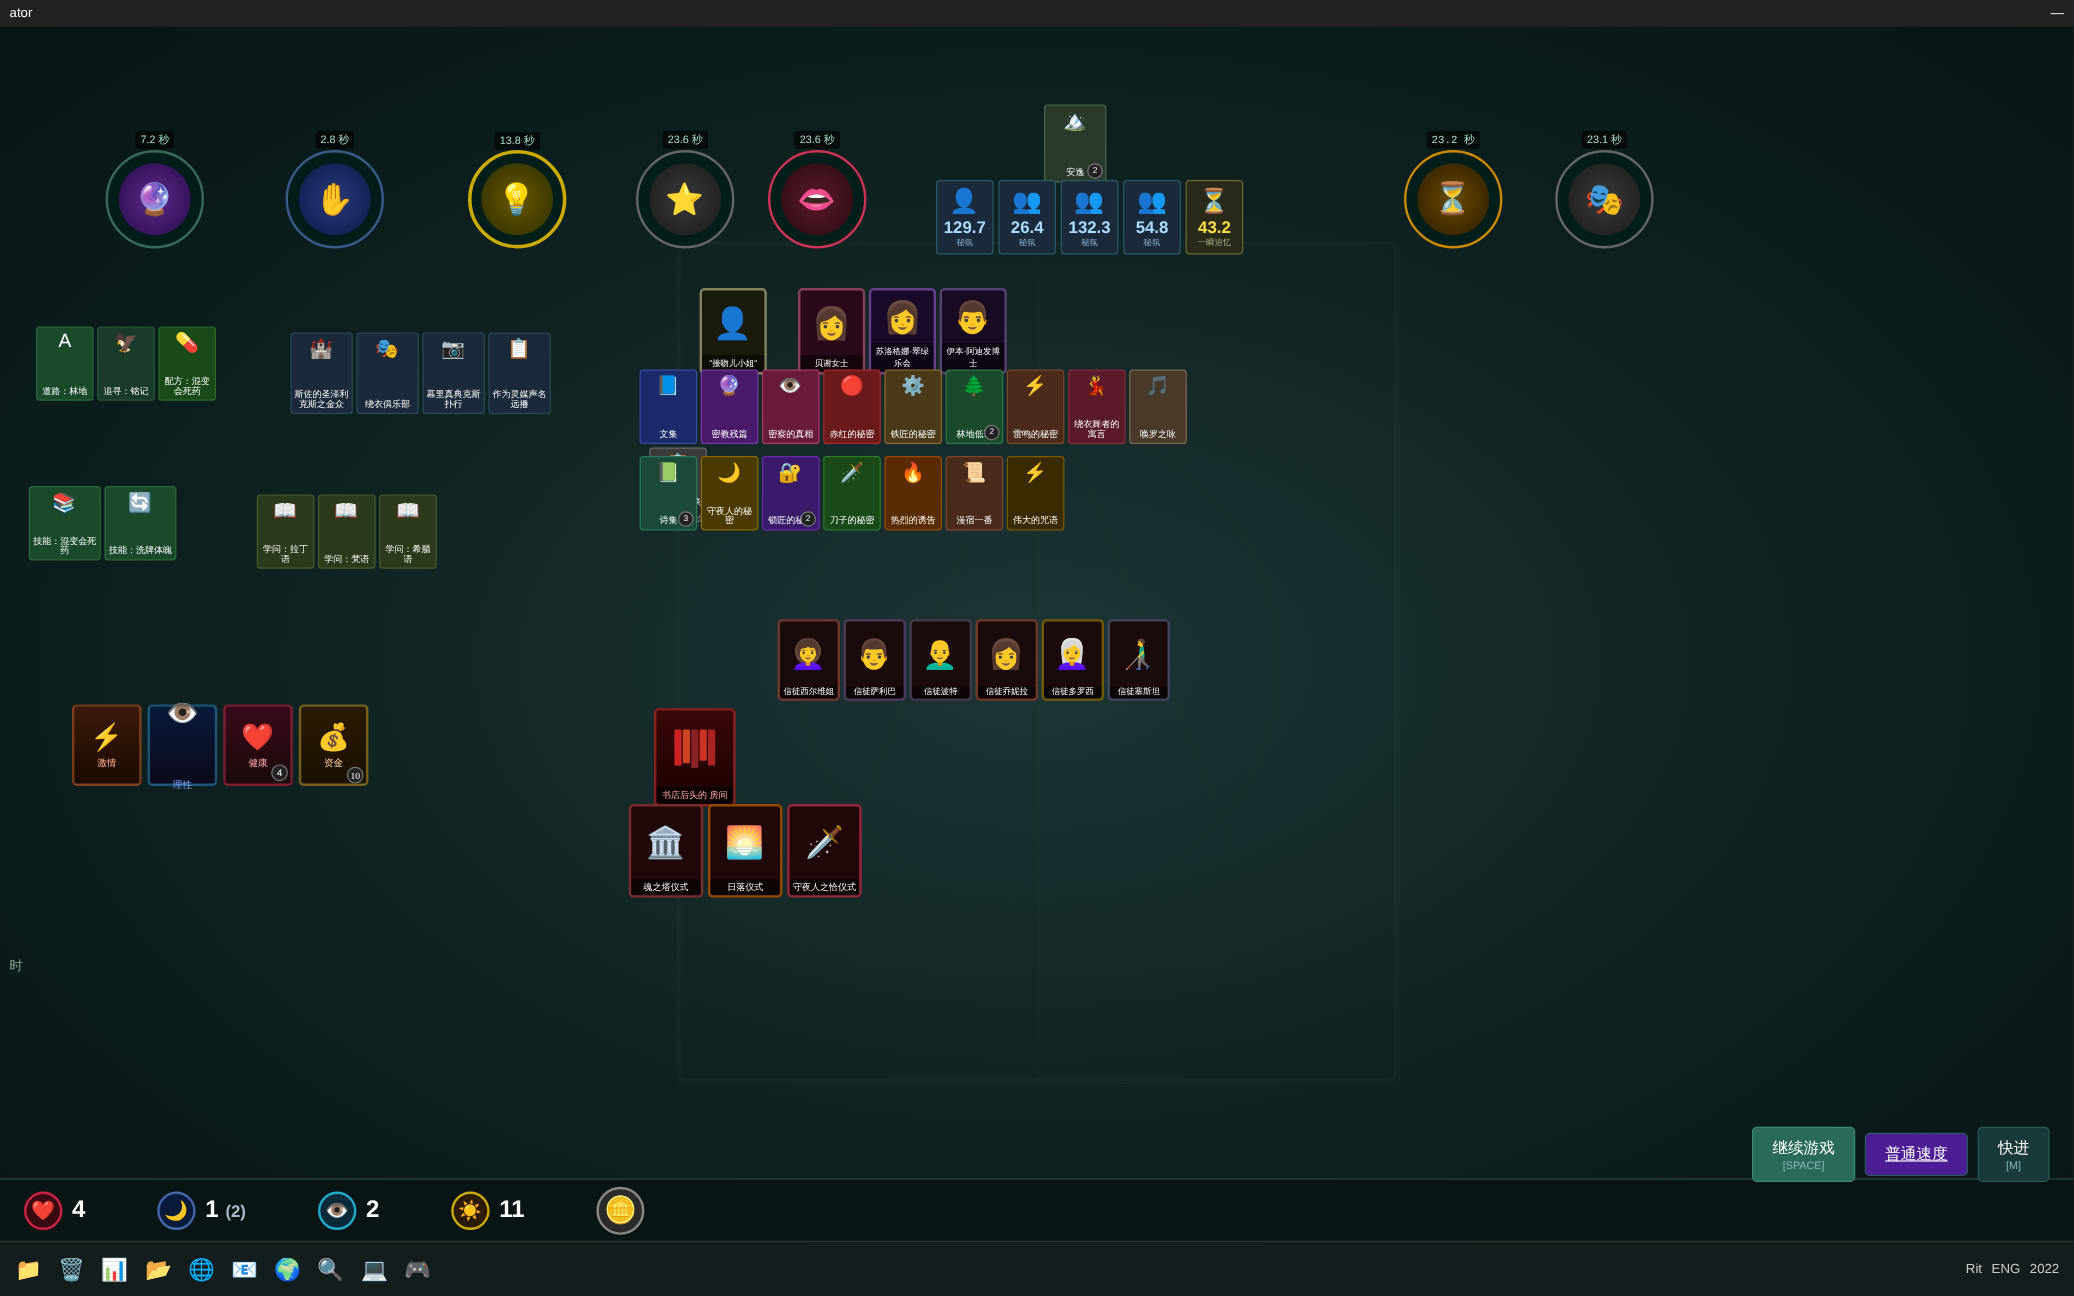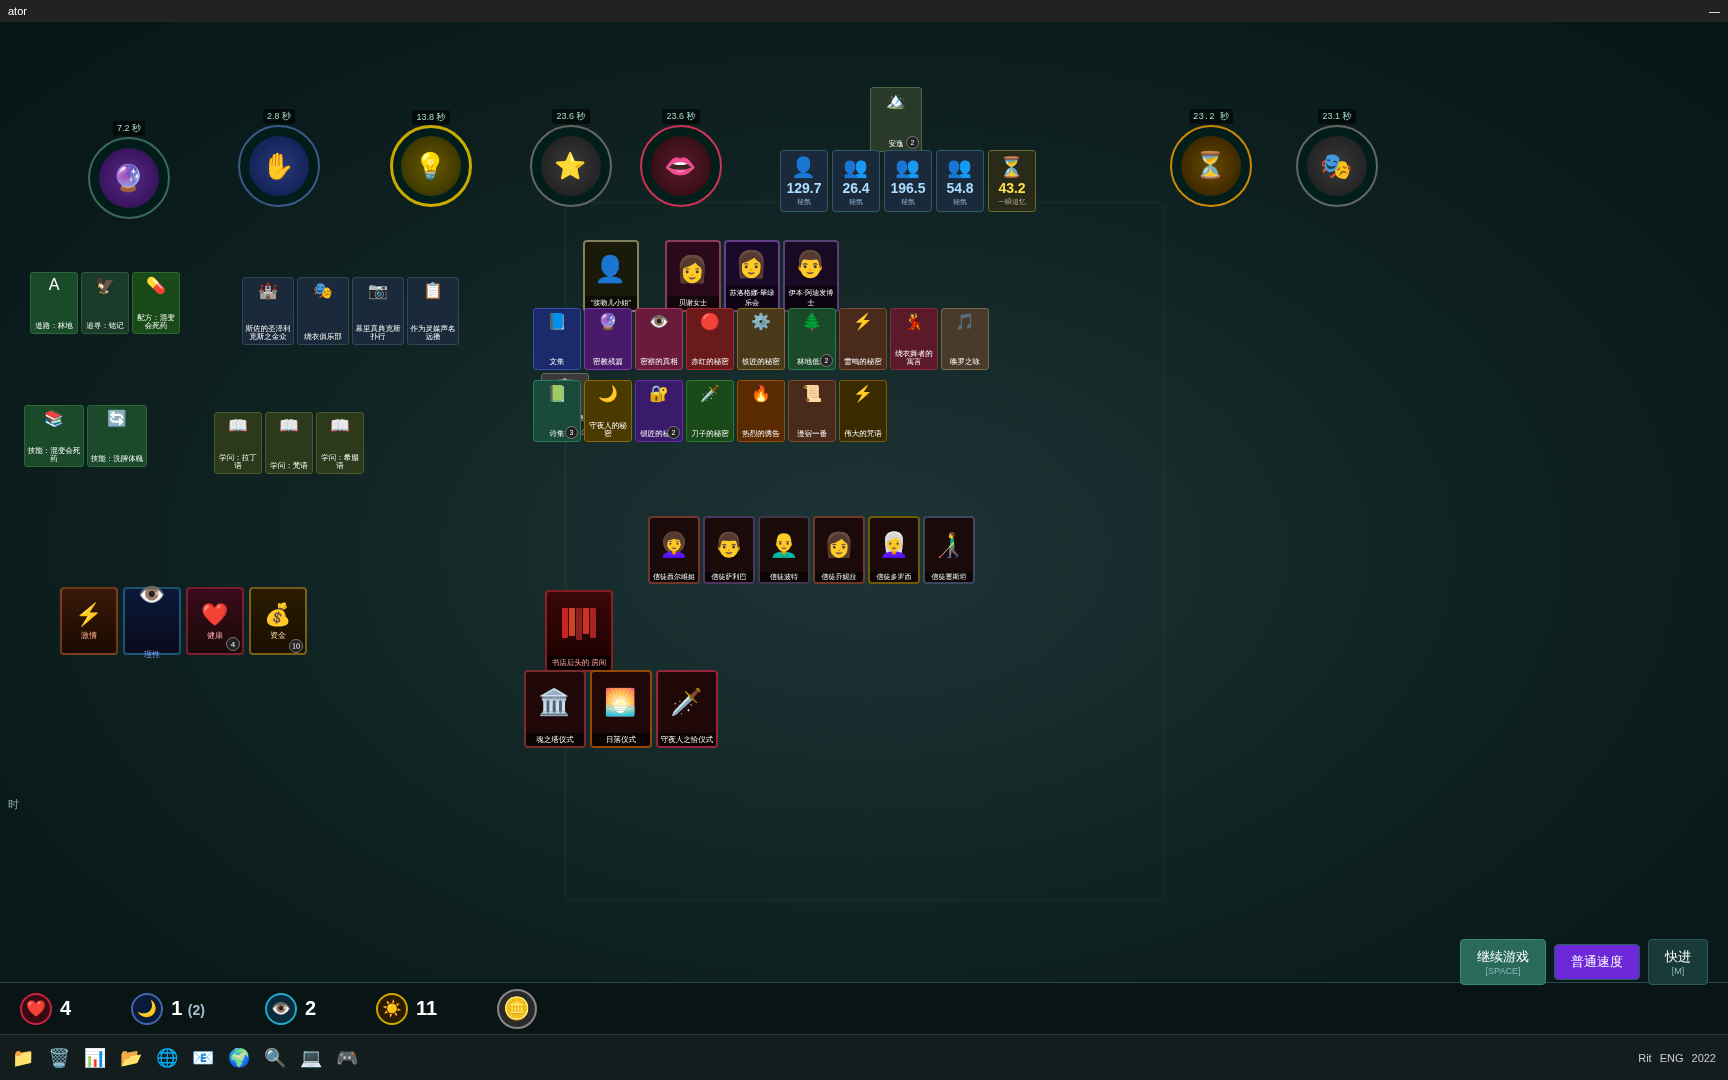--- a/index.html
+++ b/index.html
@@ -137,22 +137,23 @@
       cursor: pointer;
       font-size: 13px;
       font-family: 'SimHei', 'Microsoft YaHei', sans-serif;
       color: #fff;
     }
     .btn-continue {
       background: #2a6a5a;
       border: 1px solid #3a8a7a;
     }
     .btn-normal {
-      background: #6d28d9;
+      background: #4c1d95;
       border: 1px solid #2a5a5a;
+      text-decoration: underline;
     }
     .btn-fast {
       background: #1a3a3a;
       border: 1px solid #2a5a5a;
     }
     .btn-label-sub {
       display: block;
       font-size: 9px;
       color: #8ababa;
       text-align: center;
@@ -323,21 +324,21 @@
 
   <div id="bg-art">
     <svg width="600" height="700" viewBox="0 0 600 700" xmlns="http://www.w3.org/2000/svg">
       <rect width="600" height="700" fill="none" stroke="#5a8a6a" stroke-width="2"></rect>
       <line x1="300" y1="0" x2="300" y2="700" stroke="#5a8a6a" stroke-width="1" opacity="0.5"></line>
       <circle cx="300" cy="350" r="200" fill="none" stroke="#5a8a6a" stroke-width="1" opacity="0.4"></circle>
       <polygon points="300,100 500,600 100,600" fill="none" stroke="#5a8a6a" stroke-width="1" opacity="0.3"></polygon>
     </svg>
   </div>
 
-  <div class="verb-slot verb-purple" style="left:88px; top:115px;">
+  <div class="verb-slot verb-purple" style="left:88px; top:103px;">
     <div class="verb-timer">7.2 秒</div>
     <div class="verb-card-inside" style="background:radial-gradient(circle,#5a2a8a,#2a0a4a); border-radius:50%;">
       <span style="font-size:26px;">🔮</span>
     </div>
   </div>
 
   <div class="verb-slot" style="left:238px; top:103px; border-color:#3a5a8a;">
     <div class="verb-timer">2.8 秒</div>
     <div class="verb-card-inside" style="background:radial-gradient(circle,#2a3a7a,#0a1a4a); border-radius:50%;">
       <span style="font-size:26px;">✋</span>
@@ -393,21 +394,21 @@
       <div class="secret-num">129.7</div>
       <div style="font-size:7px; color:#8aaacc;">秘氛</div>
     </div>
     <div class="secret-pile-card" style="background:#1a2a3a;">
       <span style="font-size:20px;">👥</span>
       <div class="secret-num">26.4</div>
       <div style="font-size:7px; color:#8aaacc;">秘氛</div>
     </div>
     <div class="secret-pile-card" style="background:#1a2a3a;">
       <span style="font-size:20px;">👥</span>
-      <div class="secret-num">196.5</div>
+      <div class="secret-num">132.3</div>
       <div style="font-size:7px; color:#8aaacc;">秘氛</div>
     </div>
     <div class="secret-pile-card" style="background:#1a2a3a;">
       <span style="font-size:20px;">👥</span>
       <div class="secret-num">54.8</div>
       <div style="font-size:7px; color:#8aaacc;">秘氛</div>
     </div>
     <div class="secret-pile-card" style="background:#2a2a1a; border-color:#6a6a2a;">
       <span style="font-size:20px;">⏳</span>
       <div class="secret-num" style="color:#fde047;">43.2</div>

